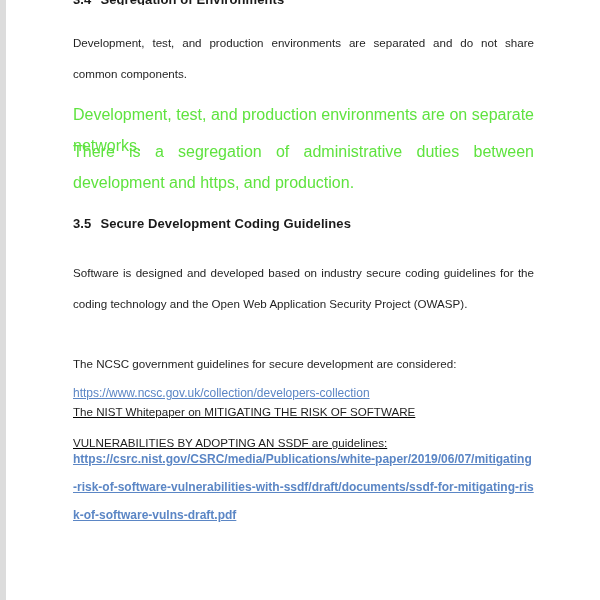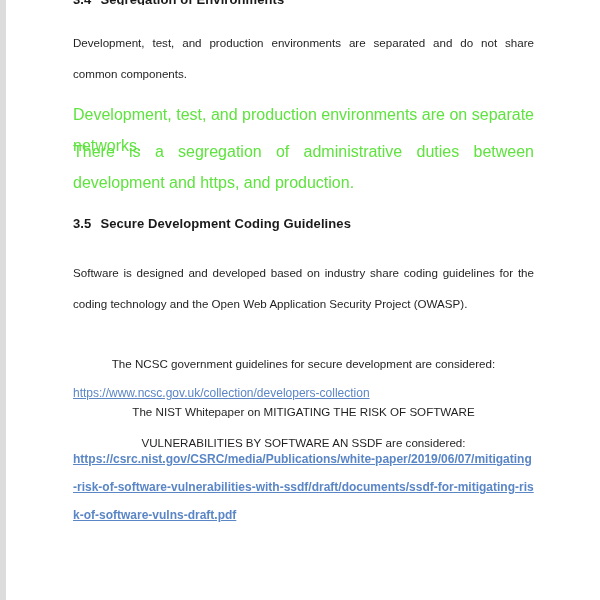--- a/index.html
+++ b/index.html
@@ -68,21 +68,21 @@
   
   p.body-para {
     font-size: 11.6px;
     color: #1f1f1f;
     margin: 0;
     line-height: 31px;
     text-align: justify;
     text-justify: inter-word;
   }
   p.body-para.noalign {
-    text-align: center;
+    text-align: left;
   }
 
   p.green-para {
     font-size: 16px;
     color: #5fe33f;
     margin: 0;
     line-height: 31px;
     text-align: justify;
     text-justify: inter-word;
   }
@@ -101,21 +101,21 @@
 
   
   .blk { position: absolute; left: 73px; width: 461px; }
 
   .p-dev-test       { top: 27px; }
   .p-green-networks { top: 99px; }
   .p-green-segdut   { top: 136px; }
   .p-software       { top: 257px; }
 
   .ncsc-wrap   { position: absolute; left: 73px; top: 348px; width: 461px; }
-  .nist-wrap   { position: absolute; left: 73px; top: 396px; width: 461px; }
+  .nist-wrap   { position: absolute; left: 73px; top: 396px; width: 461px; text-decoration: underline; }
   .nisturl-wrap{ position: absolute; left: 73px; top: 445px; width: 461px; font-weight: bold; }
 </style>
 </head>
 <body>
 
 <div class="page">
 
   <div class="page-gutter"></div>
 
   <div class="heading-clipped">
@@ -136,30 +136,30 @@
     <p class="green-para">There is a segregation of administrative duties between development and https, and production.</p>
   </div>
 
   <div class="heading-35">
     <h2 class="sec-heading">
       <span class="num">3.5</span><span>Secure Development Coding Guidelines</span>
     </h2>
   </div>
 
   <div class="blk p-software">
-    <p class="body-para">Software is designed and developed based on industry share coding guidelines for the coding technology and the Open Web Application Security Project (OWASP).</p>
+    <p class="body-para">Software is designed and developed based on industry secure coding guidelines for the coding technology and the Open Web Application Security Project (OWASP).</p>
   </div>
 
   <div class="ncsc-wrap">
     <p class="body-para noalign">The NCSC government guidelines for secure development are considered:</p>
     <a class="link-line" href="#">https://www.ncsc.gov.uk/collection/developers-collection</a>
   </div>
 
   <div class="nist-wrap">
     <p class="body-para noalign">The NIST Whitepaper on MITIGATING THE RISK OF SOFTWARE</p>
-    <p class="body-para noalign">VULNERABILITIES BY SOFTWARE AN SSDF are considered:</p>
+    <p class="body-para noalign">VULNERABILITIES BY ADOPTING AN SSDF are guidelines:</p>
   </div>
 
   <div class="nisturl-wrap">
     <a class="link-line" href="#">https://csrc.nist.gov/CSRC/media/Publications/white-paper/2019/06/07/mitigating-risk-of-software-vulnerabilities-with-ssdf/draft/documents/ssdf-for-mitigating-risk-of-software-vulns-draft.pdf</a>
   </div>
 
 </div>
 
 </body></html>

